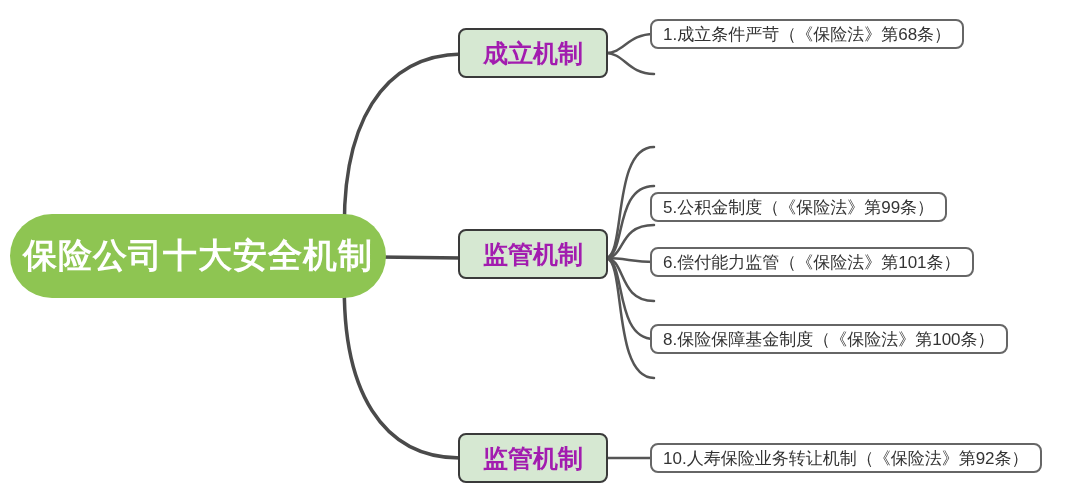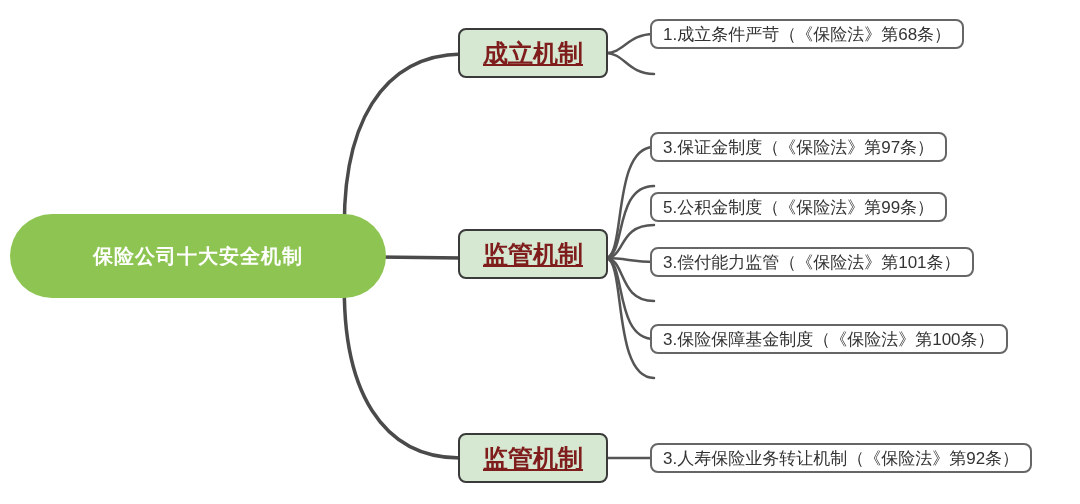--- a/index.html
+++ b/index.html
@@ -30,37 +30,36 @@
     box-sizing: border-box;
   }
   .root-node {
     left: 10px;
     top: 214px;
     width: 376px;
     height: 84px;
     border-radius: 42px;
     background: #8ec552;
     color: #ffffff;
-    font-size: 20px;
+    font-size: 34px;
     font-weight: bold;
     letter-spacing: 1px;
     white-space: nowrap;
   }
   .branch-node {
     left: 458px;
     width: 150px;
     height: 50px;
     border: 2.5px solid #3a3a3a;
     border-radius: 8px;
     background: #d6e8d2;
-    color: #7f1d1d;
+    color: #a21caf;
     font-size: 25px;
     font-weight: bold;
     white-space: nowrap;
-    text-decoration: underline;
   }
   .leaf-node {
     left: 650px;
     height: 30px;
     border: 2px solid #666666;
     border-radius: 8px;
     background: #ffffff;
     color: #333333;
     font-size: 17px;
     padding: 0 11px;
@@ -94,20 +93,19 @@
   </svg>
 
   <div class="node root-node">保险公司十大安全机制</div>
 
   <div class="node branch-node" style="top:28px">成立机制</div>
   <div class="node branch-node" style="top:229px">监管机制</div>
   <div class="node branch-node" style="top:433px">监管机制</div>
 
   <div class="node leaf-node" style="top:19px">1.成立条件严苛（《保险法》第68条）</div>
 
-  <div class="node leaf-node" style="top:132px">3.保证金制度（《保险法》第97条）</div>
   <div class="node leaf-node" style="top:192px">5.公积金制度（《保险法》第99条）</div>
-  <div class="node leaf-node" style="top:247px">3.偿付能力监管（《保险法》第101条）</div>
-  <div class="node leaf-node" style="top:324px">3.保险保障基金制度（《保险法》第100条）</div>
+  <div class="node leaf-node" style="top:247px">6.偿付能力监管（《保险法》第101条）</div>
+  <div class="node leaf-node" style="top:324px">8.保险保障基金制度（《保险法》第100条）</div>
 
-  <div class="node leaf-node" style="top:443px">3.人寿保险业务转让机制（《保险法》第92条）</div>
+  <div class="node leaf-node" style="top:443px">10.人寿保险业务转让机制（《保险法》第92条）</div>
 
 </div>
 
 </body></html>

